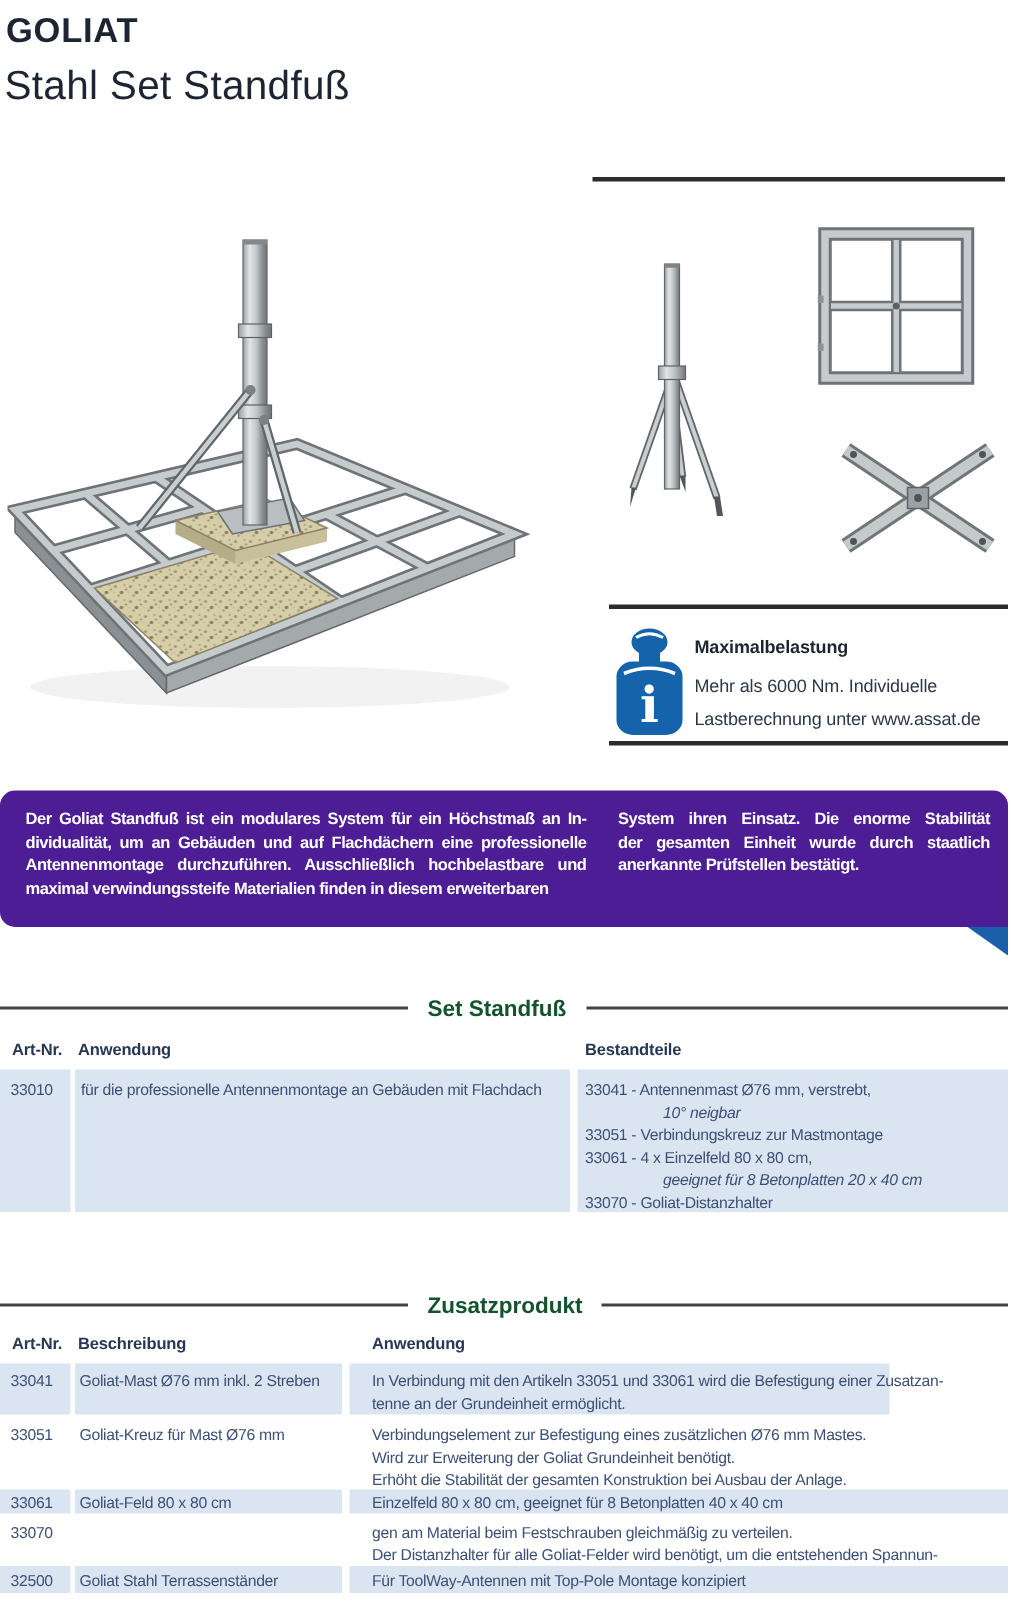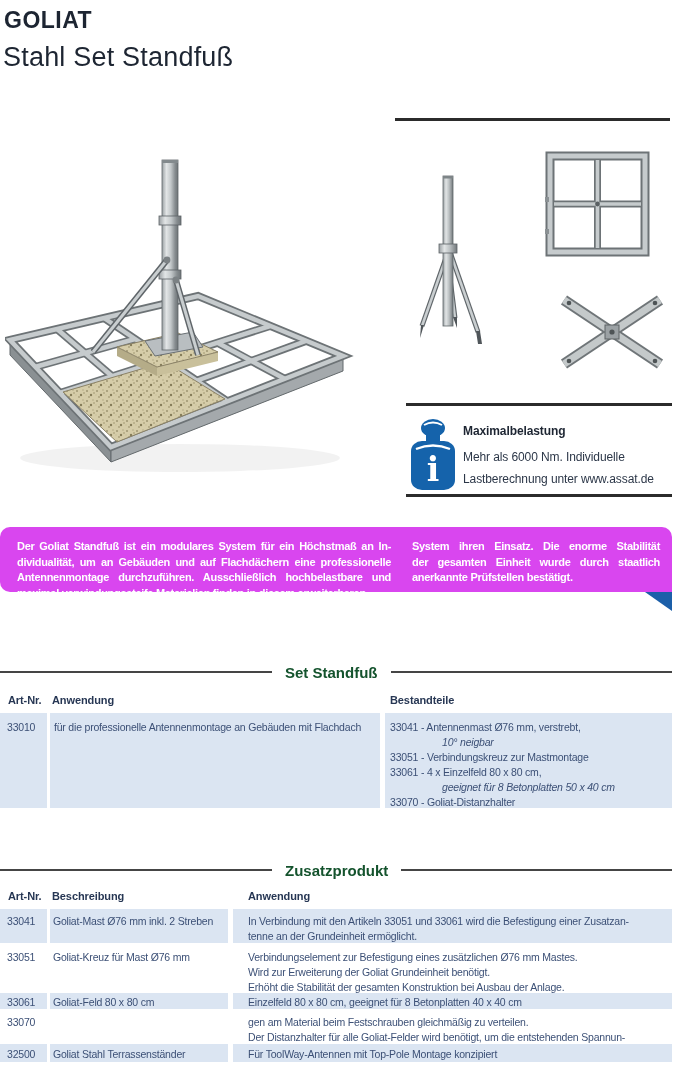--- a/index.html
+++ b/index.html
@@ -8,21 +8,21 @@
   .abs{position:absolute;}
   
   .title{left:4px;top:7px;font-size:23px;font-weight:800;letter-spacing:.5px;color:#1d2532;}
   .subtitle{left:3px;top:42px;font-size:27px;font-weight:400;letter-spacing:.2px;color:#1d2532;}
   
   .rule{background:#2b2b2b;height:3px;}
   
   .info-heading{left:463px;top:424px;font-size:12px;font-weight:700;color:#1d2532;letter-spacing:-.1px;}
   .info-line{left:463px;font-size:12px;color:#2c3748;letter-spacing:-.1px;}
   
-  .bluebox{left:0;top:527px;width:672px;height:65px;background:#d946ef;
+  .bluebox{left:0;top:527px;width:672px;height:91px;background:#4c1d95;
            border-radius:10px 10px 0 10px;}
   .bluebox:after{content:"";position:absolute;right:0;top:100%;width:0;height:0;
            border-top:19px solid #1c5fa9;border-left:27px solid transparent;}
   .bb-col{position:absolute;top:12px;color:#fff;font-size:11px;font-weight:700;
           letter-spacing:-.3px;line-height:15.7px;}
   .bb-left{left:17px;width:374px;}
   .bb-right{left:412px;width:248px;}
   .jl{text-align-last:justify;}
   
   .sechead{left:0;width:672px;height:28px;display:flex;align-items:center;}
@@ -219,39 +219,39 @@
   <div class="abs thead" style="left:390px;top:694px;">Bestandteile</div>
 
   <div class="abs blue-row" style="left:0;top:713px;width:672px;height:95px;">
     <div class="cell c1" style="padding-top:7px;">33010</div>
     <div class="cell" style="left:50px;width:330px;padding:7px 4px 0 4px;">für die professionelle Antennenmontage an Gebäuden mit Flachdach</div>
     <div class="cell" style="left:385px;width:287px;padding:7px 4px 0 5px;">
       <div class="nw">33041 - Antennenmast Ø76 mm, verstrebt,</div>
       <div class="nw ind">10° neigbar</div>
       <div class="nw">33051 - Verbindungskreuz zur Mastmontage</div>
       <div class="nw">33061 - 4 x Einzelfeld 80 x 80 cm,</div>
-      <div class="nw ind">geeignet für 8 Betonplatten 50 x 40 cm</div>
+      <div class="nw ind">geeignet für 8 Betonplatten 20 x 40 cm</div>
       <div class="nw">33070 - Goliat-Distanzhalter</div>
     </div>
   </div>
 
   <div class="abs sechead" style="top:856px;">
     <div class="ln ln-l"></div>
     <div class="txt">Zusatzprodukt</div>
     <div class="ln ln-r"></div>
   </div>
 
   <div class="abs thead" style="left:8px;top:890px;">Art-Nr.</div>
   <div class="abs thead" style="left:52px;top:890px;">Beschreibung</div>
   <div class="abs thead" style="left:248px;top:890px;">Anwendung</div>
 
   <div class="abs blue-row" style="left:0;top:909px;width:672px;height:34px;">
     <div class="cell c1" style="padding-top:5px;">33041</div>
     <div class="cell nw" style="left:50px;width:178px;padding:5px 0 0 3px;">Goliat-Mast Ø76 mm inkl. 2 Streben</div>
-    <div class="cell" style="left:233px;width:439px;padding:5px 0 0 15px;">
+    <div class="cell" style="left:233px;width:360px;padding:5px 0 0 15px;">
       <div class="nw">In Verbindung mit den Artikeln 33051 und 33061 wird die Befestigung einer Zusatzan-</div>
       <div class="nw">tenne an der Grundeinheit ermöglicht.</div>
     </div>
   </div>
 
   <div class="abs" style="left:0;top:947px;width:672px;height:44px;">
     <div class="cell c1">33051</div>
     <div class="cell nw" style="left:50px;width:178px;padding:3px 0 0 3px;">Goliat-Kreuz für Mast Ø76 mm</div>
     <div class="cell" style="left:233px;width:439px;padding:3px 0 0 15px;">
       <div class="nw">Verbindungselement zur Befestigung eines zusätzlichen Ø76 mm Mastes.</div>

